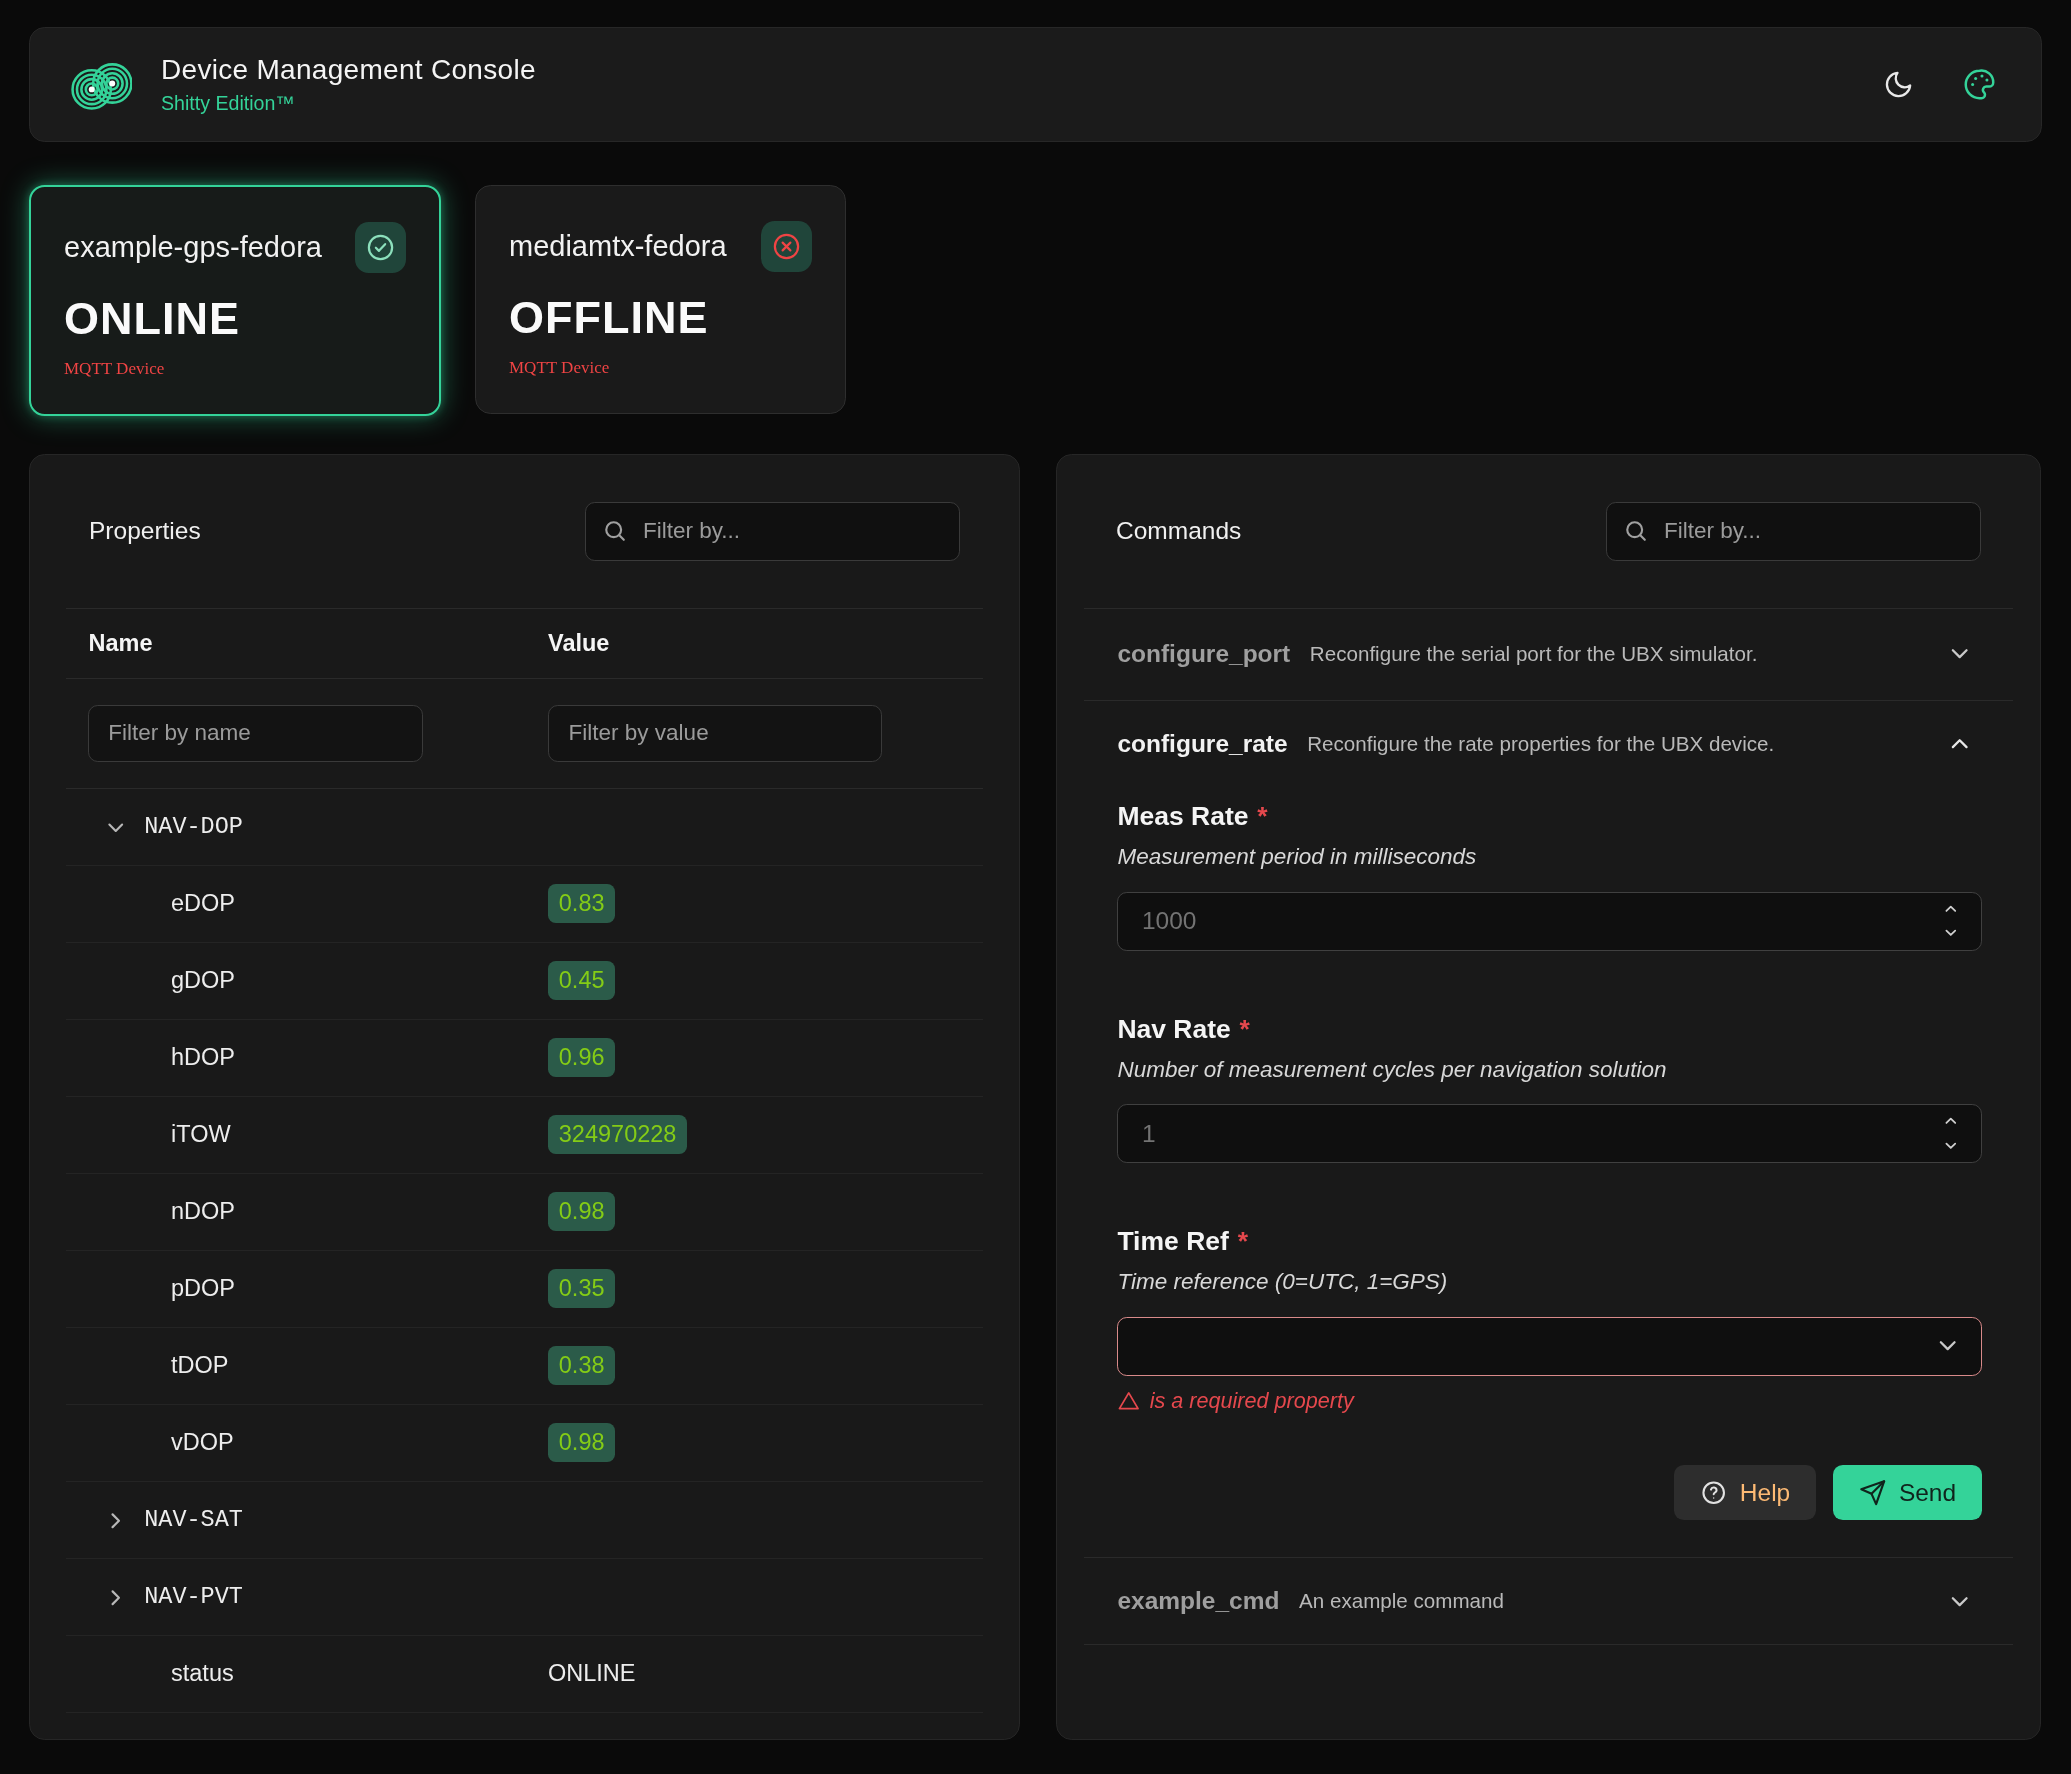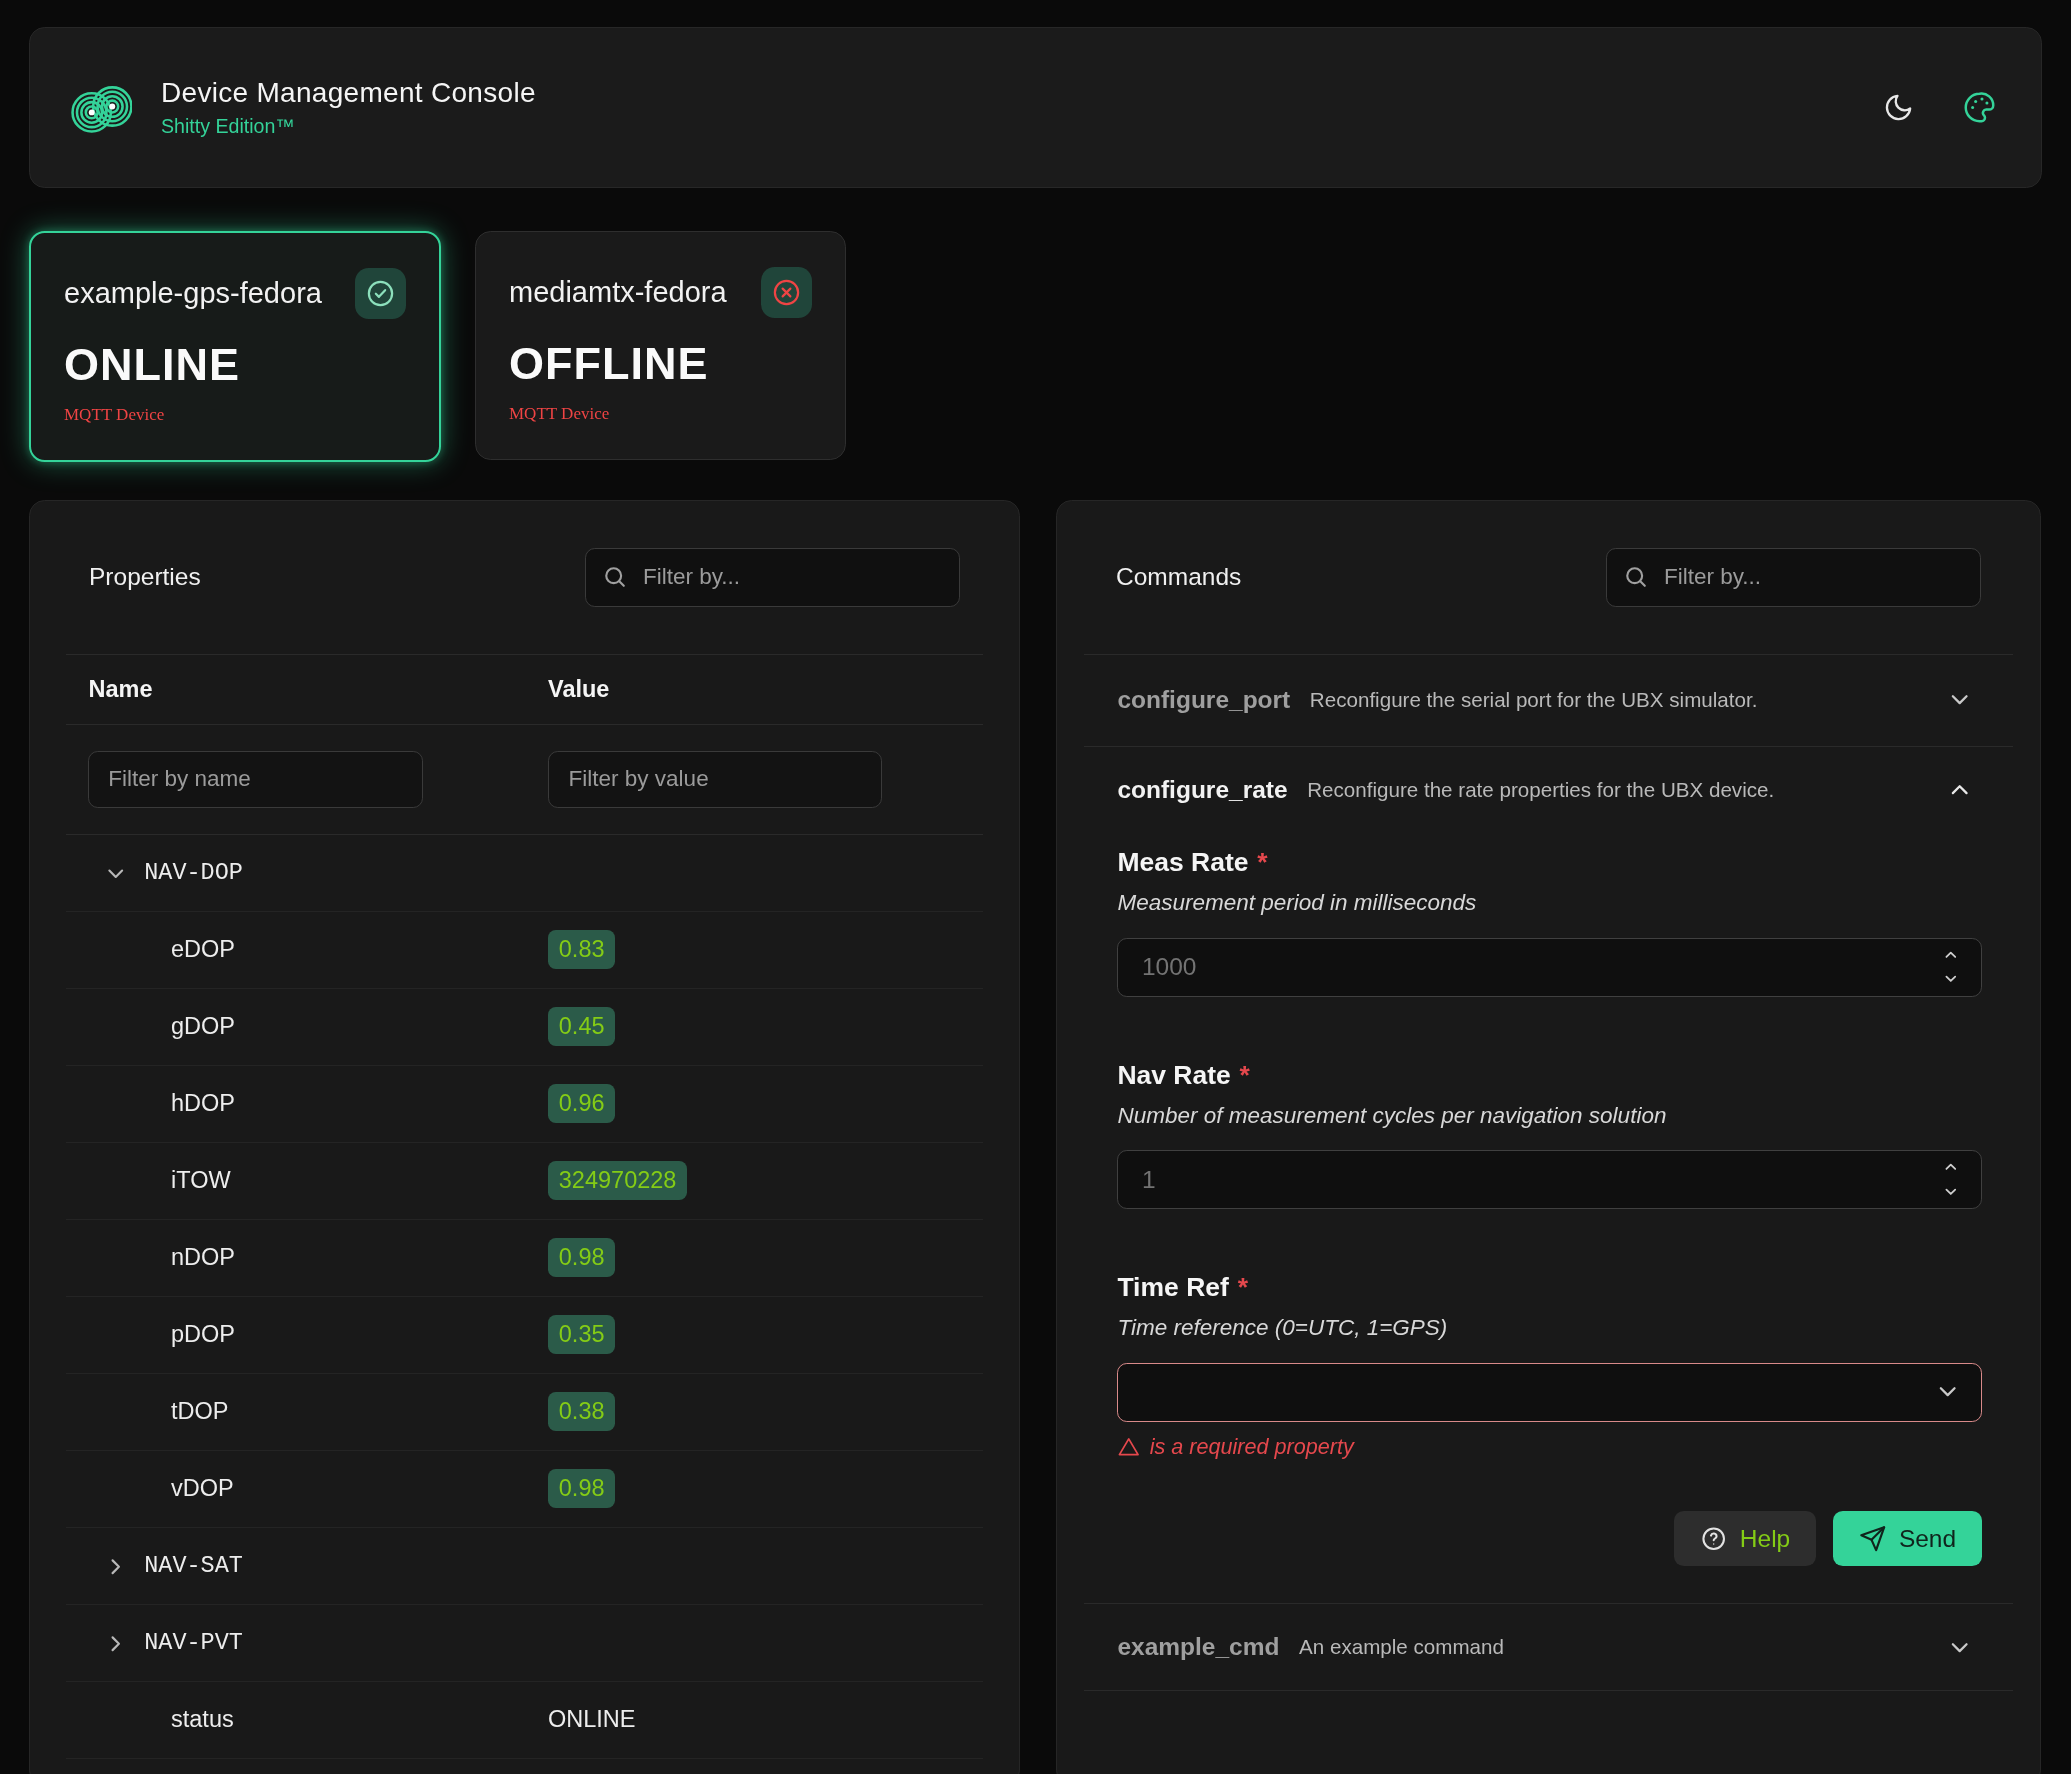--- a/index.html
+++ b/index.html
@@ -6,21 +6,21 @@
   html,body { background:#0a0a0a; }
   body {
     width:2071px; height:1774px; overflow:hidden;
     font-family:"Liberation Sans","DejaVu Sans",sans-serif;
     color:#ececec;
   }
   svg { display:block; }
 
   
   .topbar {
-    margin:27.4px 29px 0; height:161px; background:#1b1b1b;
+    margin:27.4px 29px 0; height:115px; background:#1b1b1b;
     border:1px solid #272727; border-radius:15.7px;
     display:flex; align-items:center; justify-content:space-between; padding:0 41px;gap:45px;
   }
   .brand { display:flex; align-items:center; gap:29px; }
   .app-title { font-size:28px; color:#f5f5f5; letter-spacing:0.3px; }
   .app-subtitle { font-size:19.6px; color:#34d399; margin-top:5.9px; }
   .topbar-actions { display:flex; align-items:center; gap:41px; }
   .icon-btn { background:none; border:none; cursor:pointer; padding:3.9px; }
 
   
@@ -108,21 +108,21 @@
   .select-input { position:relative; height:59px; border:1px solid #d98a8a; border-radius:9.8px;
     background:#0f0f0f; margin-top:21.6px; display:flex; align-items:center;
     justify-content:flex-end; padding-right:19.6px; cursor:pointer; }
   .error-row { display:flex; align-items:center; gap:8.8px; color:#e5484d;
     font-style:italic; font-size:21.6px; margin-top:12.7px; }
 
   .actions { display:flex; justify-content:flex-end; gap:17.6px; margin:51px 0 37px; }
   .btn { display:flex; align-items:center; gap:12.7px; border:none; border-radius:9.8px;
     height:55px; padding:0 25.5px; font-size:24.5px; cursor:pointer;
     font-family:"Liberation Sans","DejaVu Sans",sans-serif; }
-  .btn-help { background:#2d2d2d; color:#84cc16; }
+  .btn-help { background:#2d2d2d; color:#fdba74; }
   .btn-send { background:#34d399; color:#10241c; font-weight:500; }
 </style>
 </head>
 <body>
 
 <header class="topbar">
   <div class="brand">
     <span>
       <svg width="61" height="51" viewBox="0 0 62 52" fill="none" stroke="#34d399" stroke-width="2.6">
         <circle cx="21" cy="31" r="6"></circle>

